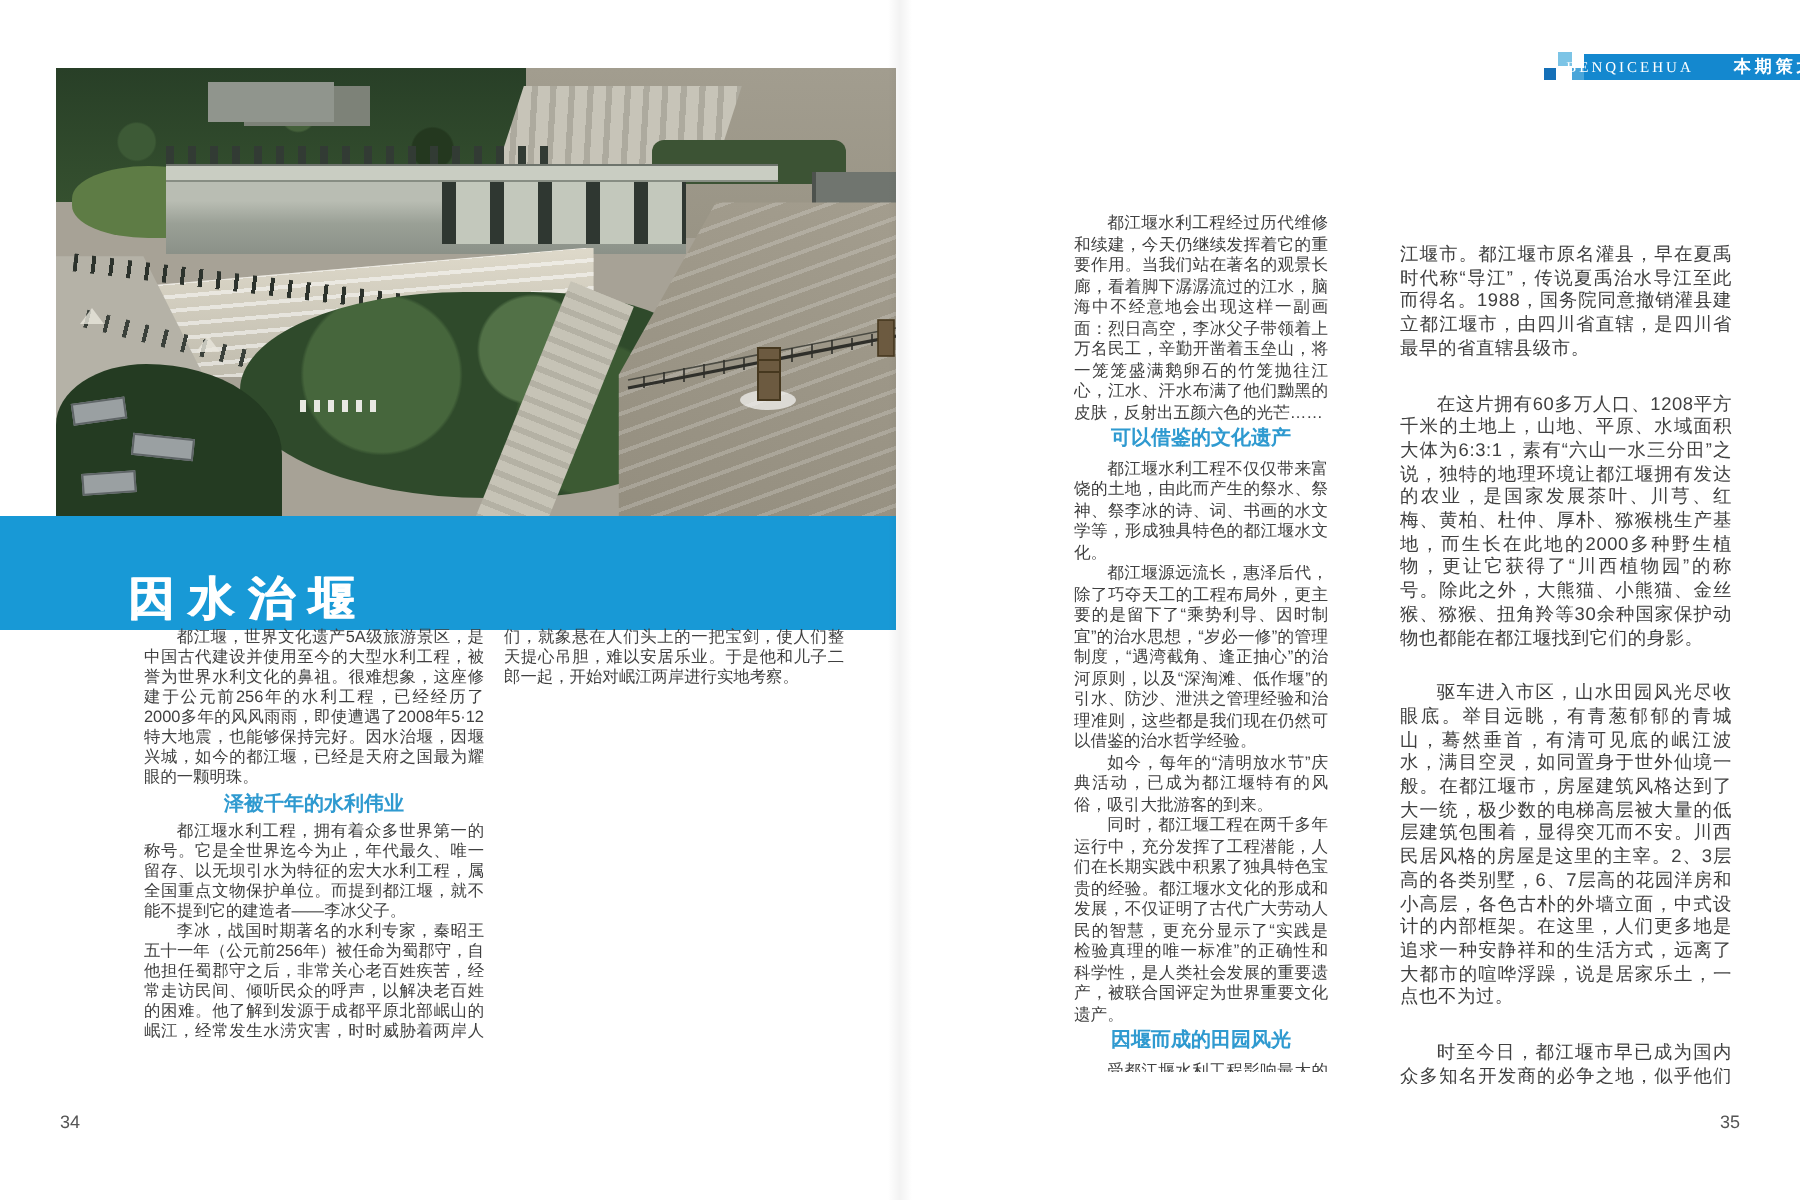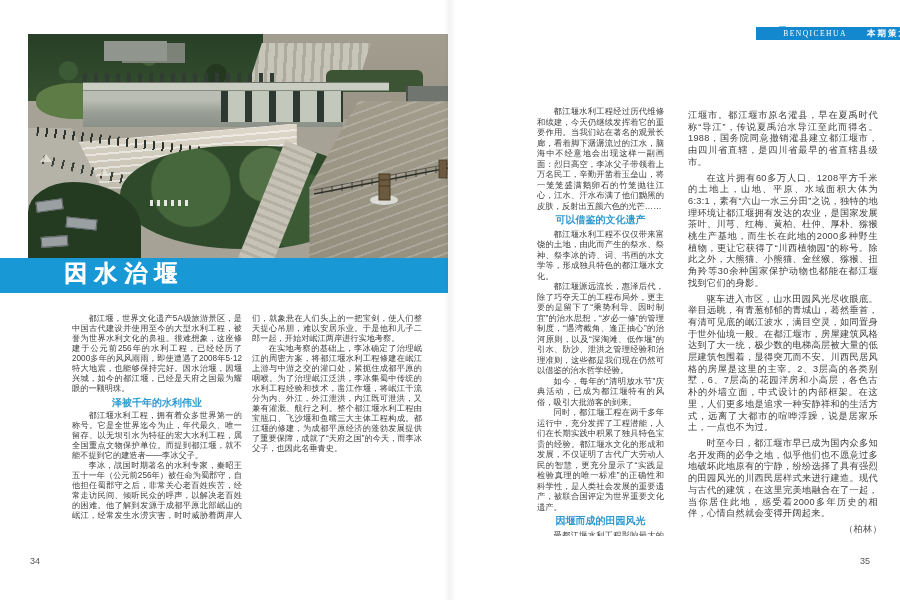--- a/index.html
+++ b/index.html
@@ -12,21 +12,21 @@
   
   .header-tag{position:absolute;top:26px;right:0;height:16px;}
   .tag-logo{position:absolute;left:-128px;top:0;width:20px;height:15px;}
   .tag-logo .sq{position:absolute;}
   .sq1{left:7px;top:0;width:7px;height:7px;background:#7cc4e6;}
   .sq2{left:0;top:8px;width:6px;height:6px;background:#1570b8;}
   .sq3{left:14px;top:8px;width:6px;height:6px;background:#49a5d9;}
   .tag-bar{
     position:absolute;right:0;top:1px;width:108px;height:13px;
     background:#1488cf;color:#ffffff;display:flex;align-items:center;
-    justify-content:center;gap:20px;white-space:nowrap;padding-left:36px;
+    justify-content:center;gap:20px;white-space:nowrap;
   }
   .tag-en{font-size:7.5px;letter-spacing:1.5px;font-family:"Liberation Serif",serif;}
   .tag-cn{font-size:8.5px;font-weight:bold;letter-spacing:2px;}
   
   .photo{position:absolute;left:28px;top:34px;width:420px;height:224px;background:#a7a296;overflow:hidden;}
   .photo *{position:absolute;}
   .ph-top-trees{left:0;top:0;width:64%;height:30%;
     background:radial-gradient(circle at 15% 55%, #3d5a36 0 9px, rgba(0,0,0,0) 10px),
                radial-gradient(circle at 45% 35%, #44603a 0 8px, rgba(0,0,0,0) 9px),
                radial-gradient(circle at 70% 60%, #24381f 0 10px, rgba(0,0,0,0) 11px),
@@ -67,22 +67,22 @@
     clip-path:polygon(35% 0,100% 0,100% 100%,0 100%,0 55%);}
   .ph-embank-diag{left:55%;top:48%;width:8%;height:60%;transform:rotate(22deg);
     background:repeating-linear-gradient(180deg,#c6c3b6 0 5px,#b4b1a4 5px 8px);}
   .ph-bottom-trees{left:0;top:66%;width:27%;height:34%;background:#243b22;border-radius:40% 60% 0 0;}
   .roof{background:#9aa0a2;border:1px solid #5f6567;}
   .roof1{left:2%;top:74%;width:6%;height:4%;transform:rotate(-8deg);}
   .roof2{left:9%;top:82%;width:7%;height:4%;transform:rotate(6deg);}
   .roof3{left:3%;top:90%;width:6%;height:4%;transform:rotate(-4deg);}
   .ph-svg{left:0;top:0;width:100%;height:100%;}
   
-  .banner{position:absolute;left:0;top:258px;width:448px;height:35px;background:#1899d6;
-    display:flex;align-items:flex-start;color:#ffffff;font-weight:bold;}
+  .banner{position:absolute;left:0;top:258px;width:448px;height:57px;background:#1899d6;
+    display:flex;align-items:flex-end;color:#ffffff;font-weight:bold;}
   .banner .t1{margin-left:64px;}
   .banner .t2{margin-left:30px;}
   .banner span{font-size:23px;letter-spacing:7px;text-shadow:0.6px 0 0 #ffffff;}
   
   .left-text{
     position:absolute;left:72px;top:314px;width:350px;height:214px;overflow:hidden;
     column-count:2;column-gap:10px;column-fill:auto;
     font-size:8.2px;line-height:10px;text-align:justify;color:#404040;
   }
   .left-text p{margin:0;text-indent:2em;}
@@ -90,21 +90,21 @@
   
   .colA{
     position:absolute;left:537px;top:106px;width:127px;height:430px;overflow:hidden;
     font-size:8.3px;line-height:10.5px;text-align:justify;color:#404040;
   }
   .colA p{margin:0;text-indent:2em;}
   .colB{
     position:absolute;left:684px;top:106px;width:198px;height:436px;overflow:hidden;
     font-size:9.2px;line-height:11.7px;letter-spacing:0.3px;text-align:justify;color:#404040;
   }
-  .colB p{margin:4px;text-indent:2em;}
+  .colB p{margin:16px;text-indent:2em;}
   .colB p.cont{text-indent:0;}
   .author{float:right;color:#4a4a4a;}
   
   .pageno{position:absolute;bottom:34px;font-size:9px;color:#555;}
   .pageno.left{left:30px;text-align:right;}
   .pageno.right{right:30px;}
   .fold{position:absolute;left:444px;top:0;width:12px;height:600px;
     background:linear-gradient(90deg,rgba(0,0,0,0) 0,rgba(0,0,0,0.05) 50%,rgba(0,0,0,0) 100%);}
 </style>
 </head>
@@ -174,21 +174,20 @@
 
 <div class="banner">
   <span class="t1">因水治堰</span>
 </div>
 
 <div class="left-text">
   <p>都江堰，世界文化遗产5A级旅游景区，是中国古代建设并使用至今的大型水利工程，被誉为世界水利文化的鼻祖。很难想象，这座修建于公元前256年的水利工程，已经经历了2000多年的风风雨雨，即使遭遇了2008年5·12特大地震，也能够保持完好。因水治堰，因堰兴城，如今的都江堰，已经是天府之国最为耀眼的一颗明珠。</p>
   <div class="sec-head">泽被千年的水利伟业</div>
   <p>都江堰水利工程，拥有着众多世界第一的称号。它是全世界迄今为止，年代最久、唯一留存、以无坝引水为特征的宏大水利工程，属全国重点文物保护单位。而提到都江堰，就不能不提到它的建造者——李冰父子。</p>
   <p>李冰，战国时期著名的水利专家，秦昭王五十一年（公元前256年）被任命为蜀郡守，自他担任蜀郡守之后，非常关心老百姓疾苦，经常走访民间、倾听民众的呼声，以解决老百姓的困难。他了解到发源于成都平原北部岷山的岷江，经常发生水涝灾害，时时威胁着两岸人们，就象悬在人们头上的一把宝剑，使人们整天提心吊胆，难以安居乐业。于是他和儿子二郎一起，开始对岷江两岸进行实地考察。</p>
-  <p>在实地考察的基础上，李冰确定了治理岷江的周密方案，将都江堰水利工程修建在岷江上游与中游之交的灌口处，紧扼住成都平原的咽喉。为了治理岷江泛洪，李冰集蜀中传统的水利工程经验和技术，凿江作堰，将岷江干流分为内、外江，外江泄洪，内江既可泄洪，又兼有灌溉、航行之利。整个都江堰水利工程由宝瓶口、飞沙堰和鱼嘴三大主体工程构成。都江堰的修建，为成都平原经济的蓬勃发展提供了重要保障，成就了“天府之国”的今天，而李冰父子，也因此名垂青史。</p>
 </div>
 
 <div class="colA">
   <p>都江堰水利工程经过历代维修和续建，今天仍继续发挥着它的重要作用。当我们站在著名的观景长廊，看着脚下潺潺流过的江水，脑海中不经意地会出现这样一副画面：烈日高空，李冰父子带领着上万名民工，辛勤开凿着玉垒山，将一笼笼盛满鹅卵石的竹笼抛往江心，江水、汗水布满了他们黝黑的皮肤，反射出五颜六色的光芒……</p>
   <div class="sec-head">可以借鉴的文化遗产</div>
   <p>都江堰水利工程不仅仅带来富饶的土地，由此而产生的祭水、祭神、祭李冰的诗、词、书画的水文学等，形成独具特色的都江堰水文化。</p>
   <p>都江堰源远流长，惠泽后代，除了巧夺天工的工程布局外，更主要的是留下了“乘势利导、因时制宜”的治水思想，“岁必一修”的管理制度，“遇湾截角、逢正抽心”的治河原则，以及“深淘滩、低作堰”的引水、防沙、泄洪之管理经验和治理准则，这些都是我们现在仍然可以借鉴的治水哲学经验。</p>
   <p>如今，每年的“清明放水节”庆典活动，已成为都江堰特有的风俗，吸引大批游客的到来。</p>
   <p>同时，都江堰工程在两千多年运行中，充分发挥了工程潜能，人们在长期实践中积累了独具特色宝贵的经验。都江堰水文化的形成和发展，不仅证明了古代广大劳动人民的智慧，更充分显示了“实践是检验真理的唯一标准”的正确性和科学性，是人类社会发展的重要遗产，被联合国评定为世界重要文化遗产。</p>
   <div class="sec-head">因堰而成的田园风光</div>

